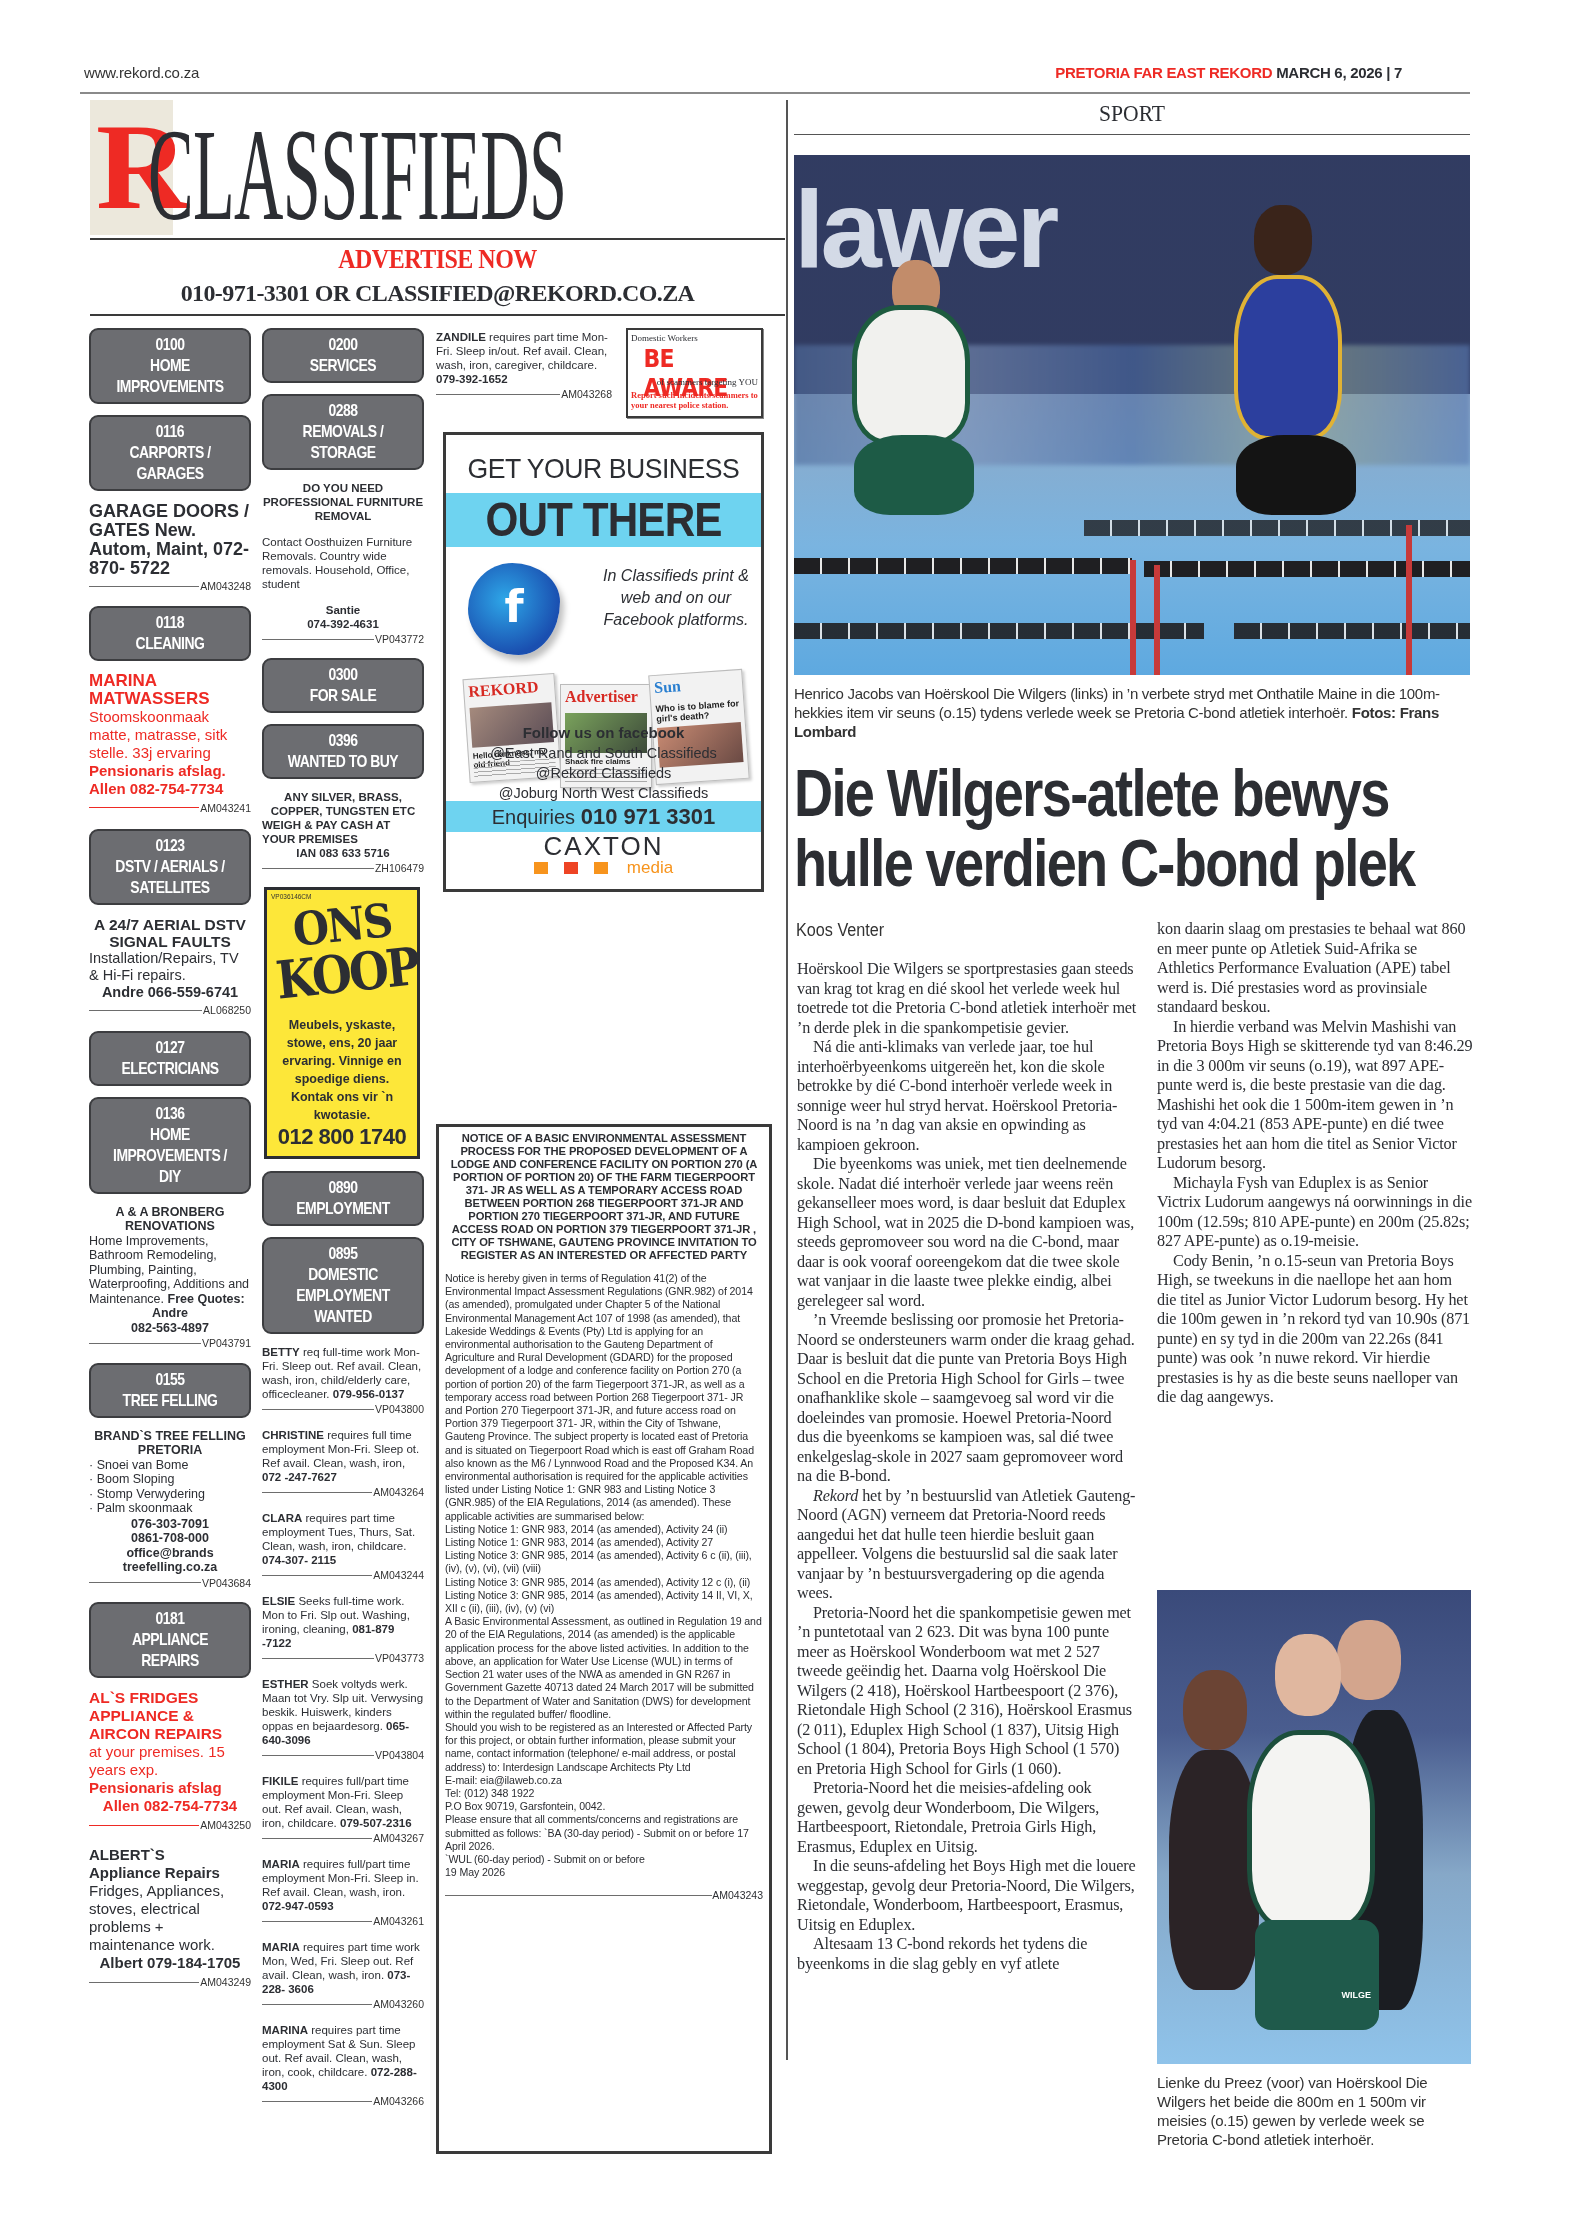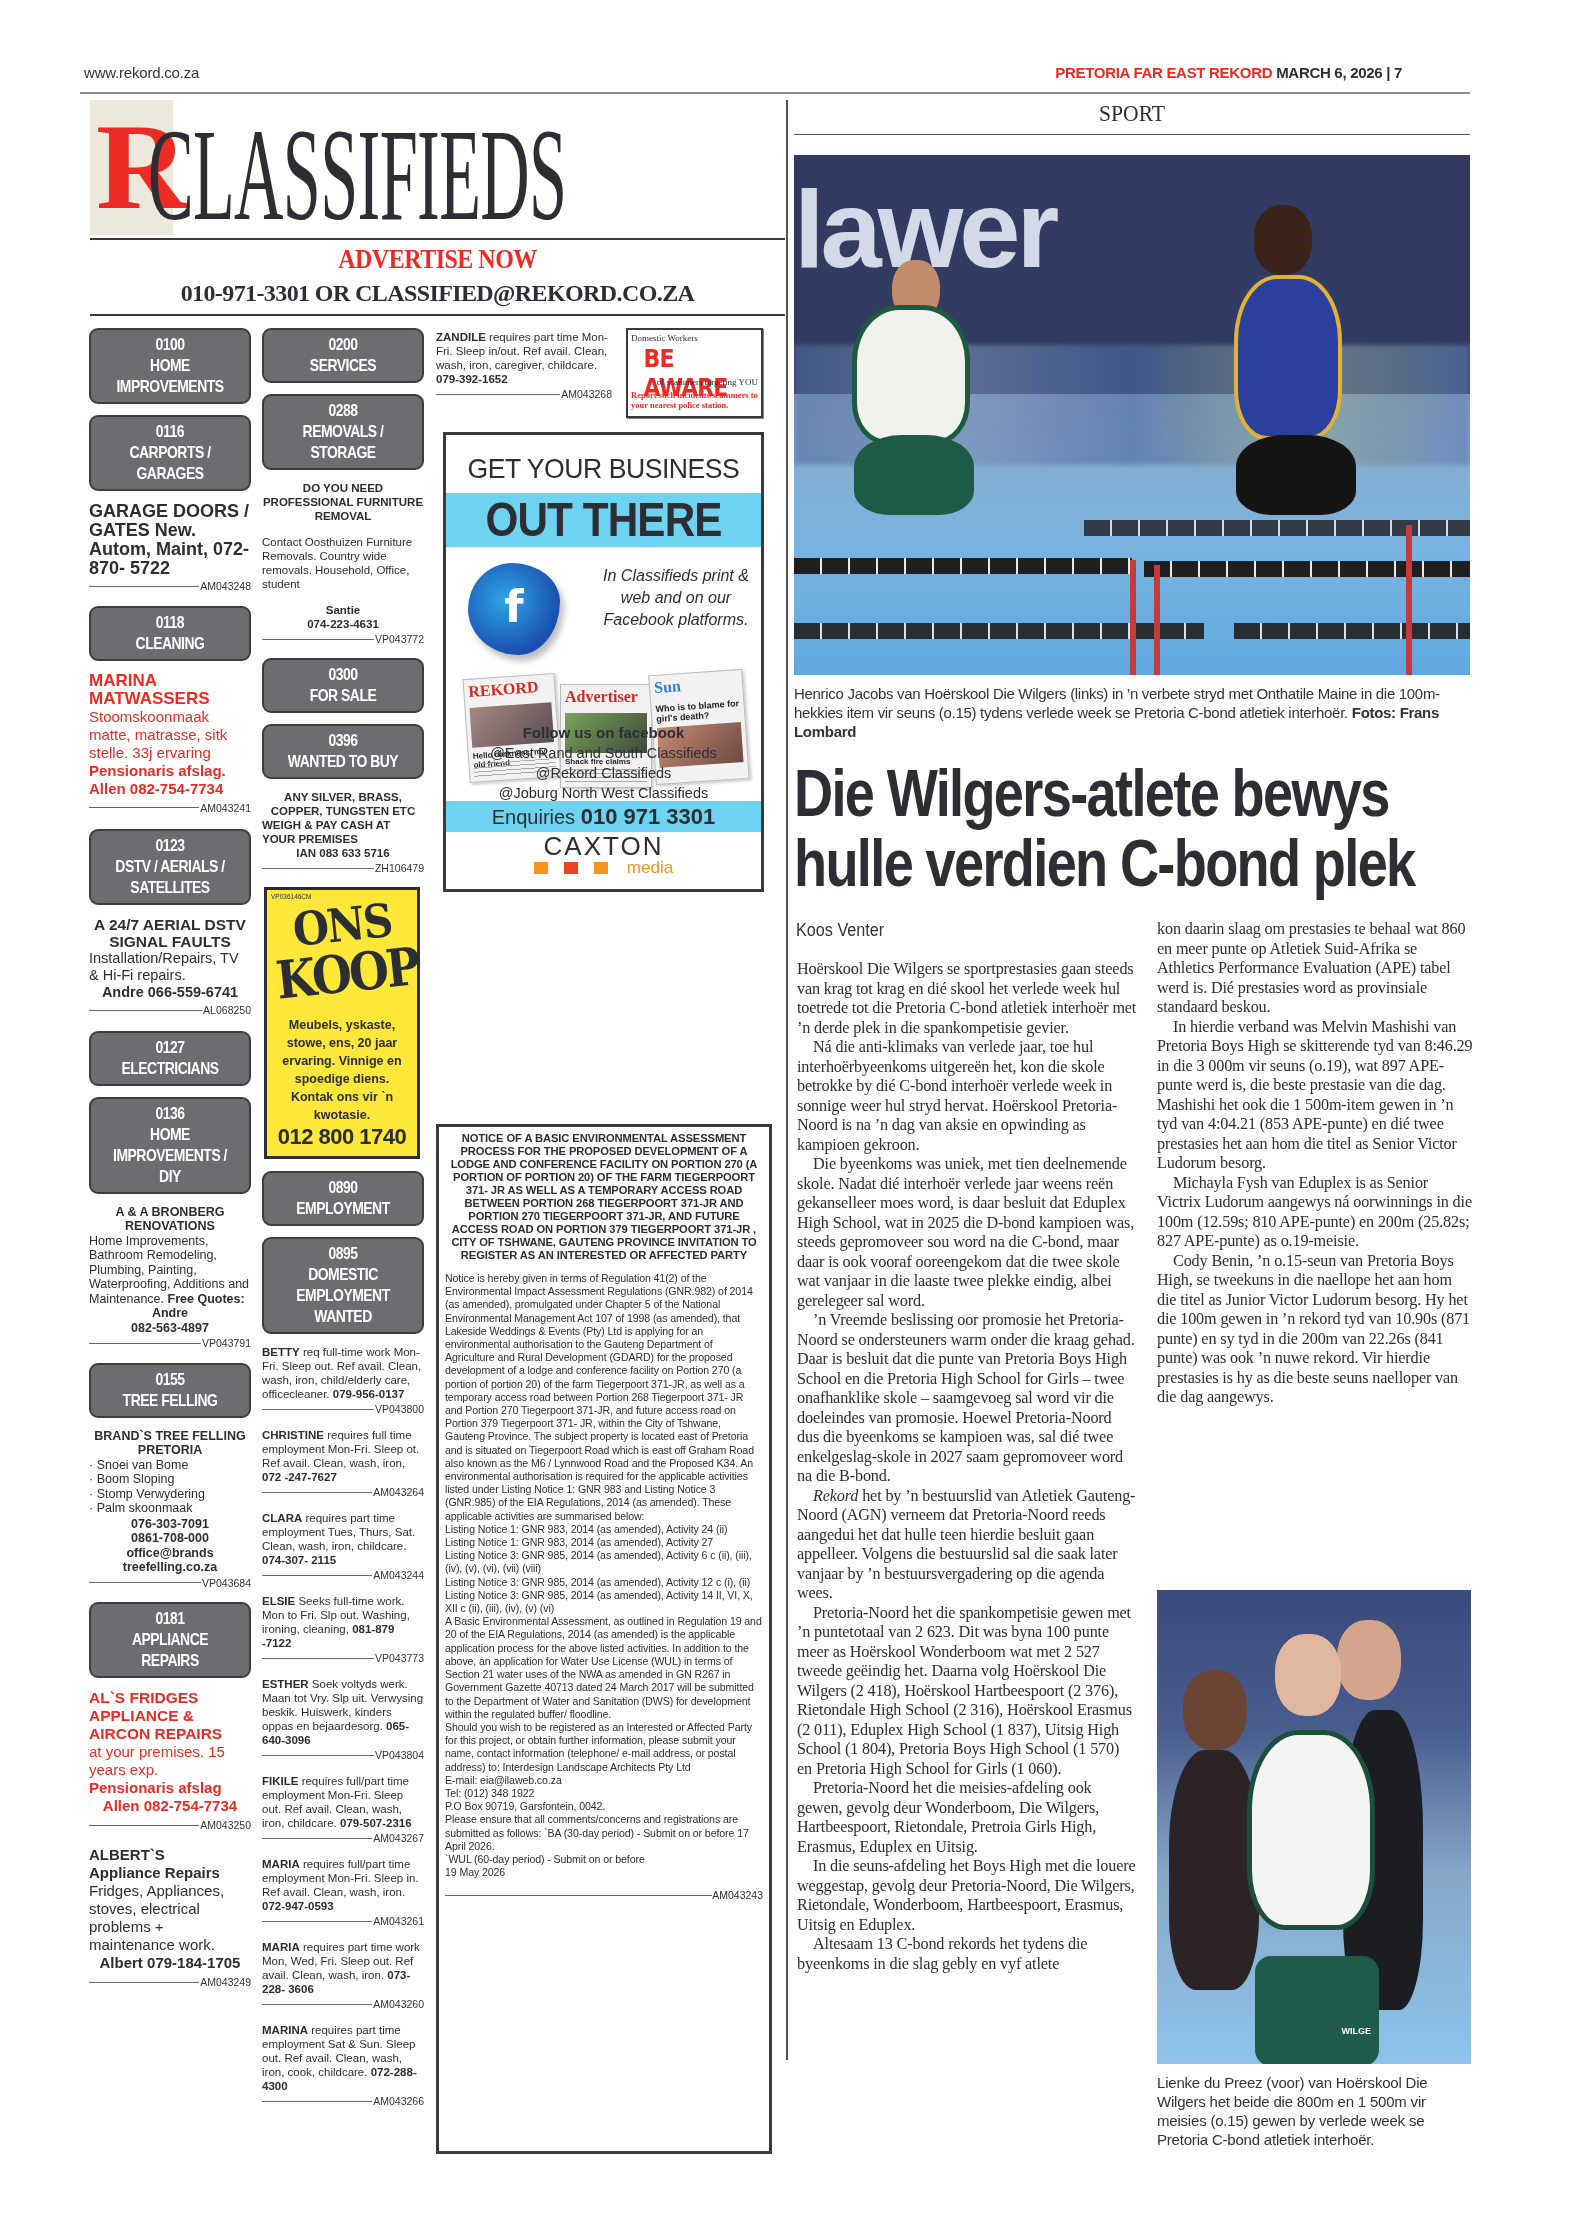--- a/index.html
+++ b/index.html
@@ -221,21 +221,21 @@
   </div>
   <div class="cat-box">
     <span>0288</span>
     <span>REMOVALS /</span>
     <span>STORAGE</span>
   </div>
   <div class="ad" style="font-size:11.5px; line-height:14px;">
     <div class="b" style="text-align:center; margin-bottom:12px;">DO YOU NEED PROFESSIONAL FURNITURE REMOVAL</div>
     <div>Contact Oosthuizen Furniture Removals. Country wide removals. Household, Office, student</div>
     <div class="b" style="text-align:center; margin-top:12px;">Santie</div>
-    <div class="b" style="text-align:center">074-223-4631</div>
+    <div class="b" style="text-align:center">074-392-4631</div>
     <div class="ref">VP043772</div>
   </div>
   <div class="cat-box">
     <span>0300</span>
     <span>FOR SALE</span>
   </div>
   <div class="cat-box">
     <span>0396</span>
     <span>WANTED TO BUY</span>
   </div>
@@ -415,17 +415,17 @@
   <p>Cody Benin, ’n o.15-seun van Pretoria Boys High, se tweekuns in die naellope het aan hom die titel as Junior Victor Ludorum besorg. Hy het die 100m gewen in ’n rekord tyd van 10.90s (871 punte) en sy tyd in die 200m van 22.26s (841 punte) was ook ’n nuwe rekord. Vir hierdie prestasies is hy as die beste seuns naelloper van die dag aangewys.</p>
 </div>
 
 <div class="photo2">
   <div class="athlete" style="left:26px; top:80px; width:64px; height:80px; background:#6b4434; border-radius:45%;"></div>
   <div class="athlete" style="left:12px; top:160px; width:90px; height:240px; background:#2b2326;"></div>
   <div class="athlete" style="left:180px; top:30px; width:64px; height:80px; background:#d3a58d; border-radius:45%;"></div>
   <div class="athlete" style="left:186px; top:120px; width:80px; height:300px; background:#1b1d22;"></div>
   <div class="athlete" style="left:118px; top:44px; width:66px; height:82px; background:#e0b79f; border-radius:45%;"></div>
   <div class="athlete" style="left:90px; top:140px; width:128px; height:200px; background:#f4f4f2; border:5px solid #1c4e3c;"></div>
-  <div class="athlete" style="left:98px; top:330px; width:124px; height:110px; background:#1f5a4b; border-radius:16px;margin-top:36px;">
+  <div class="athlete" style="left:98px; top:330px; width:124px; height:110px; background:#1f5a4b; border-radius:16px;">
     <span style="position:absolute; right:8px; bottom:30px; color:#fff; font-size:9px; font-weight:bold;">WILGE</span>
   </div>
 </div>
 <div class="photo-caption2">Lienke du Preez (voor) van Hoërskool Die Wilgers het beide die 800m en 1 500m vir meisies (o.15) gewen by verlede week se Pretoria C-bond atletiek interhoër.</div>
 
 </body></html>

